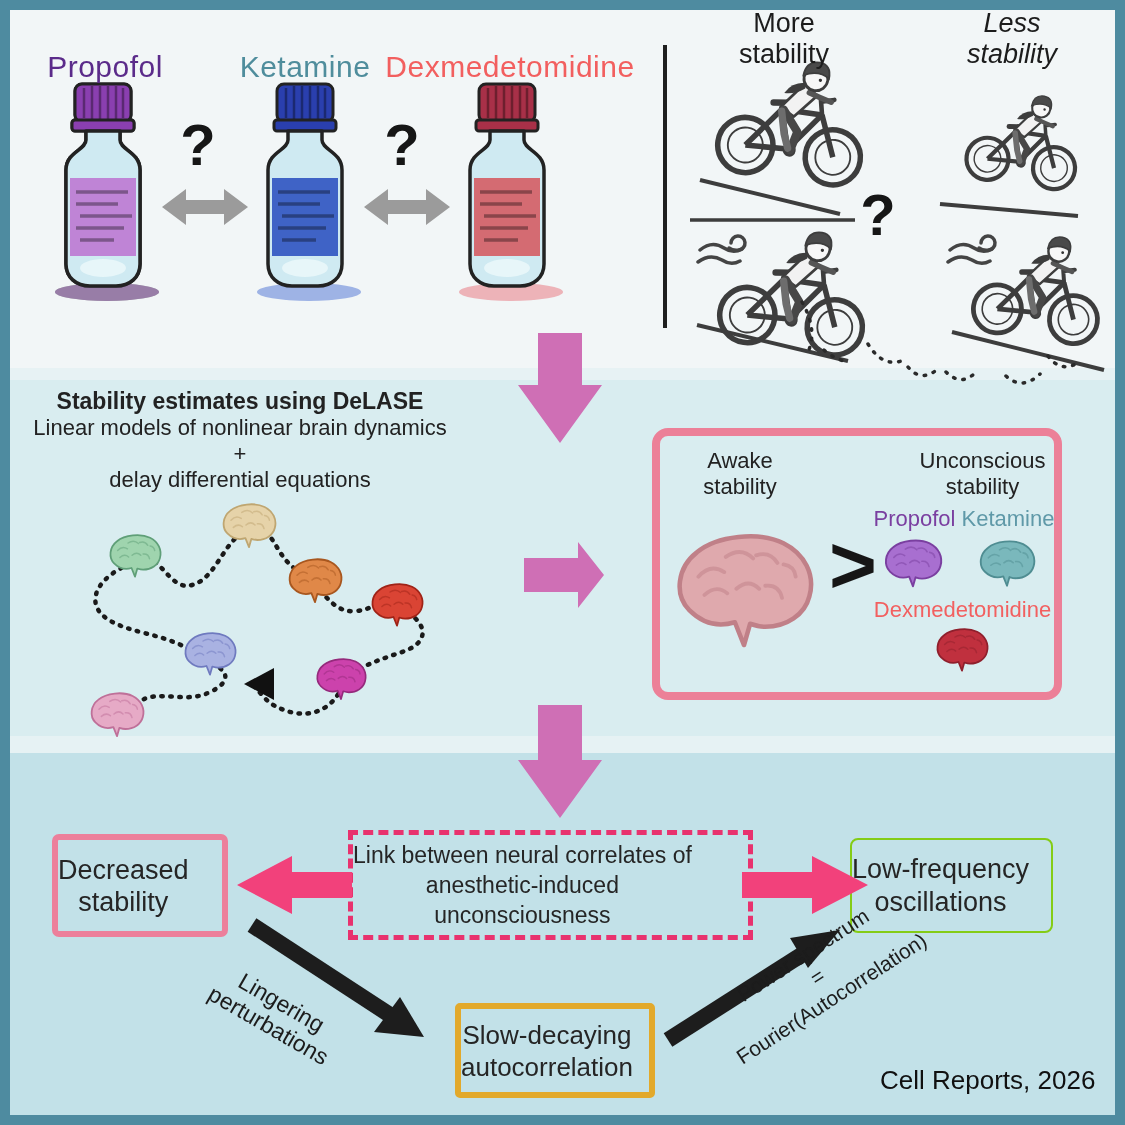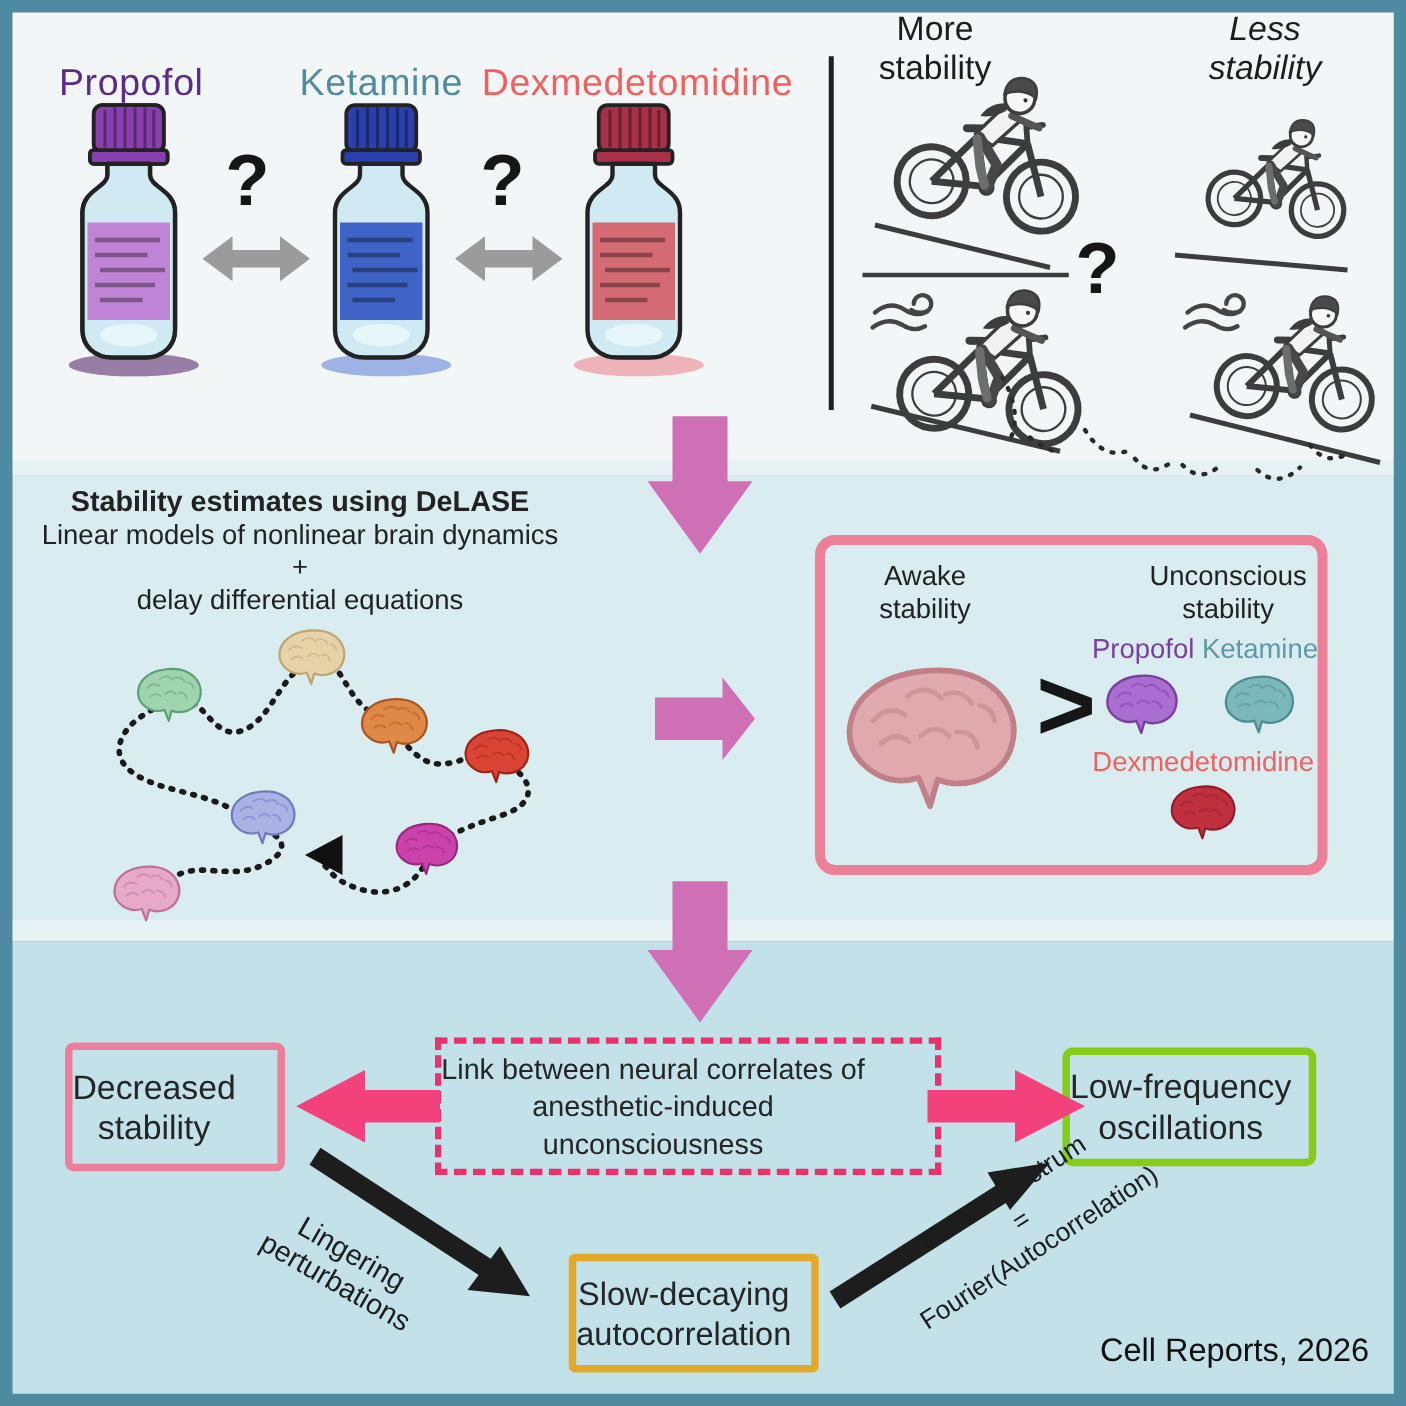--- a/index.html
+++ b/index.html
@@ -30,21 +30,21 @@
   .delase .t{font-weight:700;font-size:23px;margin-bottom:1px;text-align:center;}
 
   .cmp-lbl{font-size:22px;line-height:26px;color:#222;}
   .drug-small{font-size:22px;white-space:nowrap;}
   .gt{font-size:82px;font-weight:700;color:#161616;line-height:1;}
 
   .flexbox{display:flex;align-items:center;box-sizing:border-box;}
   .box-pink-round{border:8px solid #ec8098;border-radius:16px;background:transparent;}
   .box-decreased{border:6px solid #ec7f9b;border-radius:7px;font-size:27px;line-height:32px;}
   .box-link{border:5px dashed #e8326e;font-size:23px;line-height:30px;}
-  .box-lowfreq{border:6px solid #84cc16;border-radius:8px;font-size:27px;line-height:33px;}
+  .box-lowfreq{border:2px solid #84cc16;border-radius:8px;font-size:27px;line-height:33px;}
   .box-slow{border:6px solid #e2a92b;border-radius:5px;font-size:26px;line-height:32px;}
 
   .rot-lbl{font-size:23px;line-height:26px;color:#1c1c1c;}
   .credit{font-size:26px;color:#101010;white-space:nowrap;}
   svg{display:block;}
   #art{position:absolute;left:0;top:0;pointer-events:none;}
 </style>
 </head>
 <body>
 
@@ -254,21 +254,21 @@
     </g>
   </svg>
 
   <div class="abs lbl lbl-propofol ctr" style="left:25px;top:50px;width:160px;">Propofol</div>
   <div class="abs lbl lbl-ketamine ctr" style="left:225px;top:50px;width:160px;">Ketamine</div>
   <div class="abs lbl lbl-dex ctr" style="left:385px;top:50px;width:250px;">Dexmedetomidine</div>
 
   <div class="abs qmark ctr" style="left:168px;top:116px;width:60px;">?</div>
   <div class="abs qmark ctr" style="left:372px;top:116px;width:60px;">?</div>
 
-  <div class="abs bike-head ctr" style="left:668px;top:8px;width:160px;">
+  <div class="abs bike-head ctr" style="left:704px;top:8px;width:160px;">
     <span class="line">More</span>
     <span class="line">stability</span>
   </div>
   <div class="abs bike-head ctr" style="left:932px;top:8px;width:160px;font-style:italic;">
     <span class="line">Less</span>
     <span class="line">stability</span>
   </div>
   <div class="abs qmark ctr" style="left:848px;top:186px;width:60px;">?</div>
 
   <div class="abs delase ctr" style="left:30px;top:388px;width:420px;">

